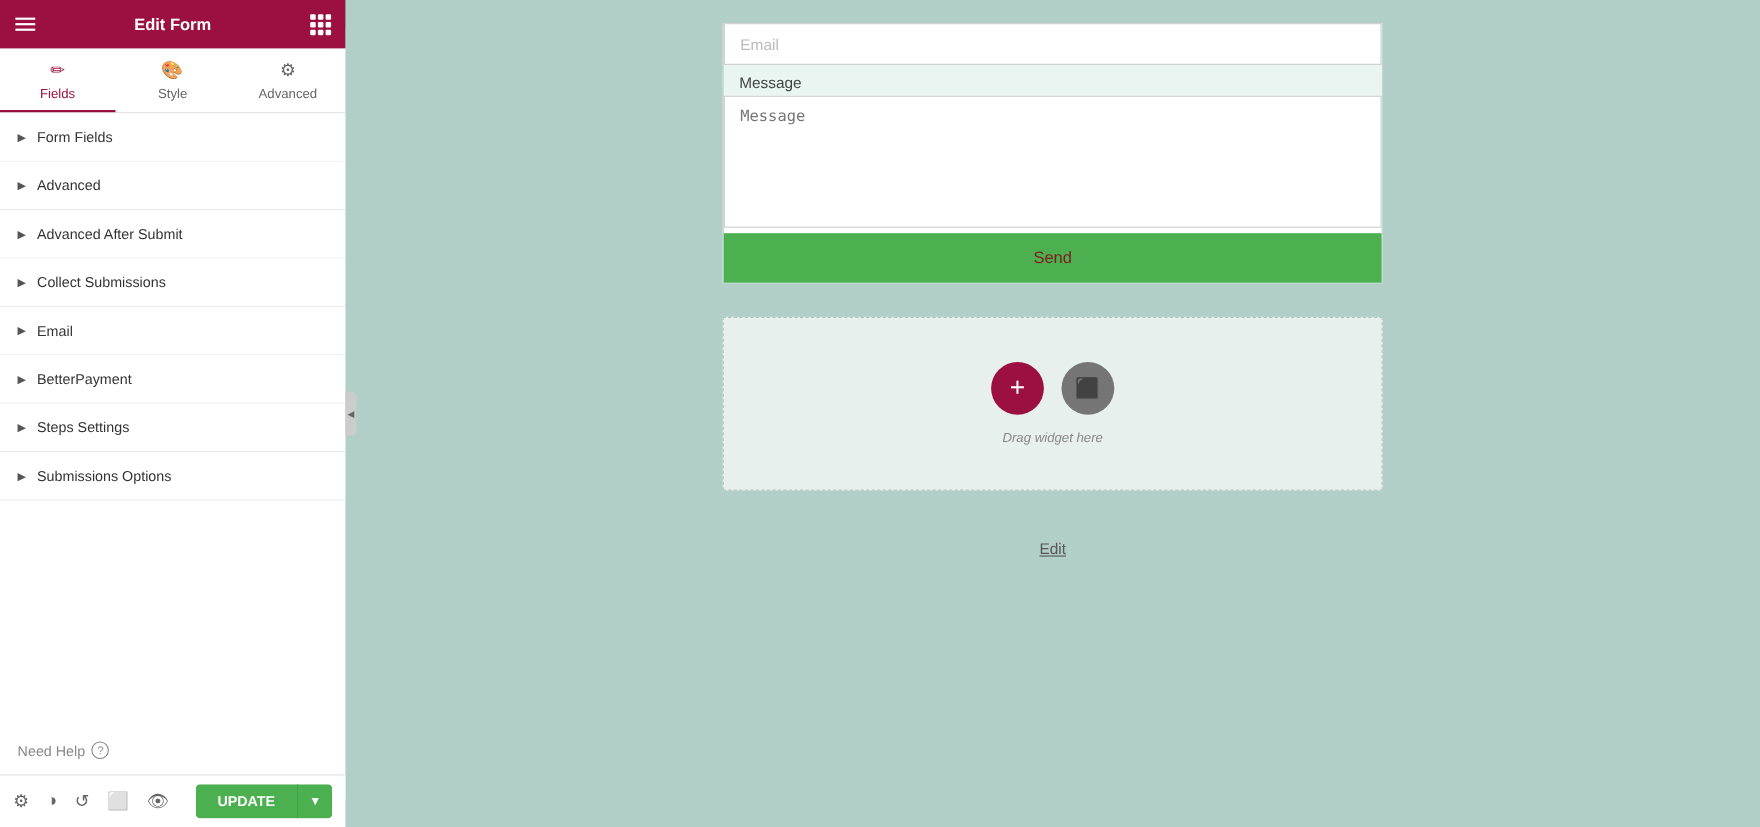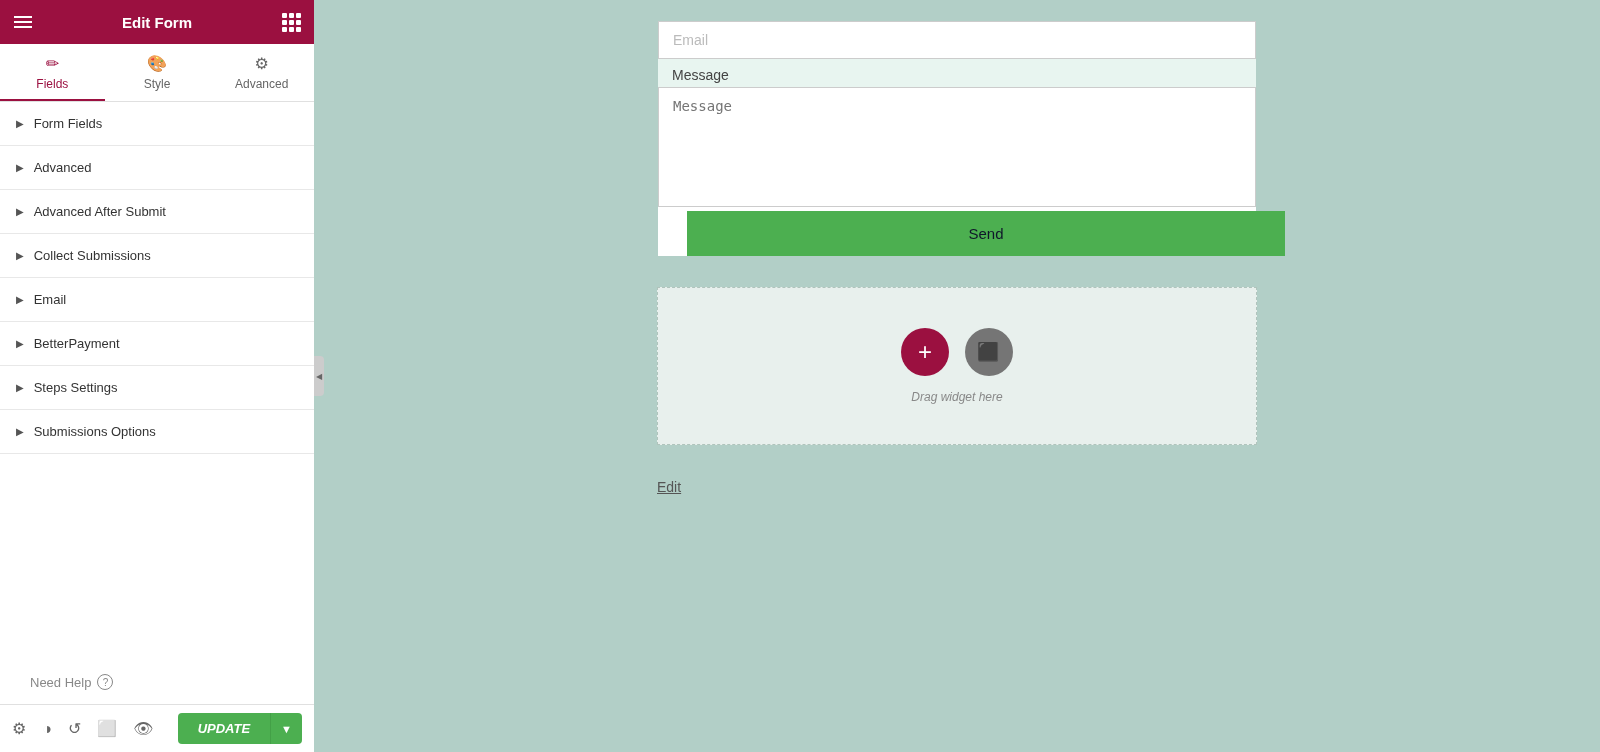--- a/index.html
+++ b/index.html
@@ -119,21 +119,21 @@
       display: flex;
       align-items: center;
       justify-content: center;
       font-size: 8px;
       color: #666;
       z-index: 10;
     }
 
     
     .need-help {
-      padding: 14px 30px;
+      padding: 14px 16px;
       font-size: 13px;
       color: #888;
       display: flex;
       align-items: center;
       gap: 6px;
       flex-shrink: 0;
     }
     .help-circle {
       width: 16px;
       height: 16px;
@@ -173,21 +173,20 @@
       overflow: hidden;
     }
     .update-btn {
       background: #4caf50;
       color: #fff;
       border: none;
       padding: 8px 20px;
       font-size: 13px;
       font-weight: bold;
       cursor: pointer;
-      font-style: italic;
     }
     .update-arrow-btn {
       background: #4caf50;
       color: #fff;
       border: none;
       border-left: 1px solid #43a047;
       padding: 8px 10px;
       cursor: pointer;
       font-size: 11px;
     }
@@ -236,27 +235,26 @@
       padding: 10px 14px;
       font-size: 14px;
       color: #999;
       resize: none;
       height: 120px;
       outline: none;
     }
     .send-btn {
       width: 100%;
       background: #4caf50;
-      color: #0f172a;
+      color: #7f1d1d;
       border: none;
       padding: 14px;
       font-size: 15px;
       cursor: pointer;
       font-weight: 500;
-      margin-left: 29px;
     }
 
     
     .drag-widget-area {
       max-width: 600px;
       margin: 0 auto;
       width: 100%;
       background: #e8f0ed;
       border: 1px dashed #b0c4bc;
       display: flex;
@@ -303,22 +301,23 @@
     }
 
     
     .edit-link {
       font-size: 14px;
       color: #555;
       text-decoration: underline;
       cursor: pointer;
       padding: 4px 0;
       max-width: 600px;
-      margin: 0 auto;
-      width: 100%;
+      margin: 11px auto;
+      width: 100%;
+      text-align: center;
     }
 
     
     .accordion-list::-webkit-scrollbar { width: 4px; }
     .accordion-list::-webkit-scrollbar-thumb { background: #ccc; border-radius: 2px; }
   </style>
 </head>
 <body>
 
 <div class="left-panel">

